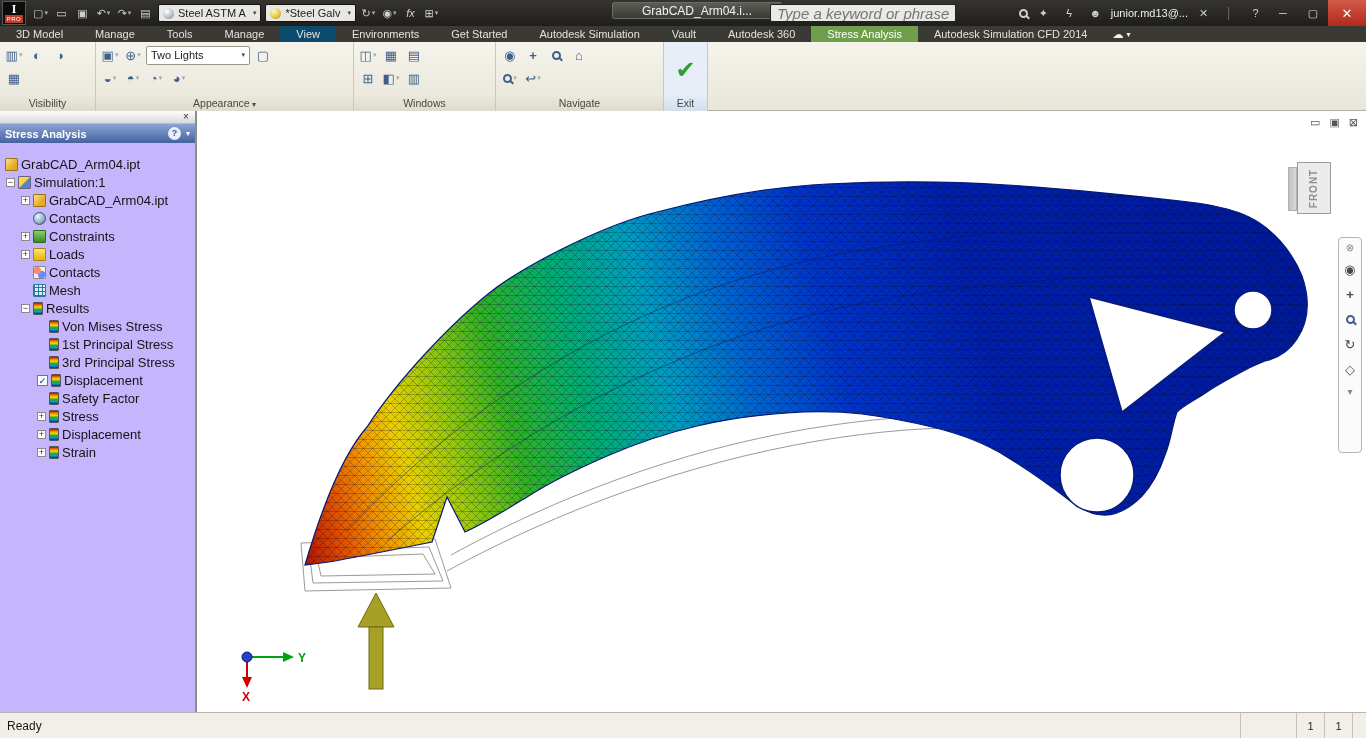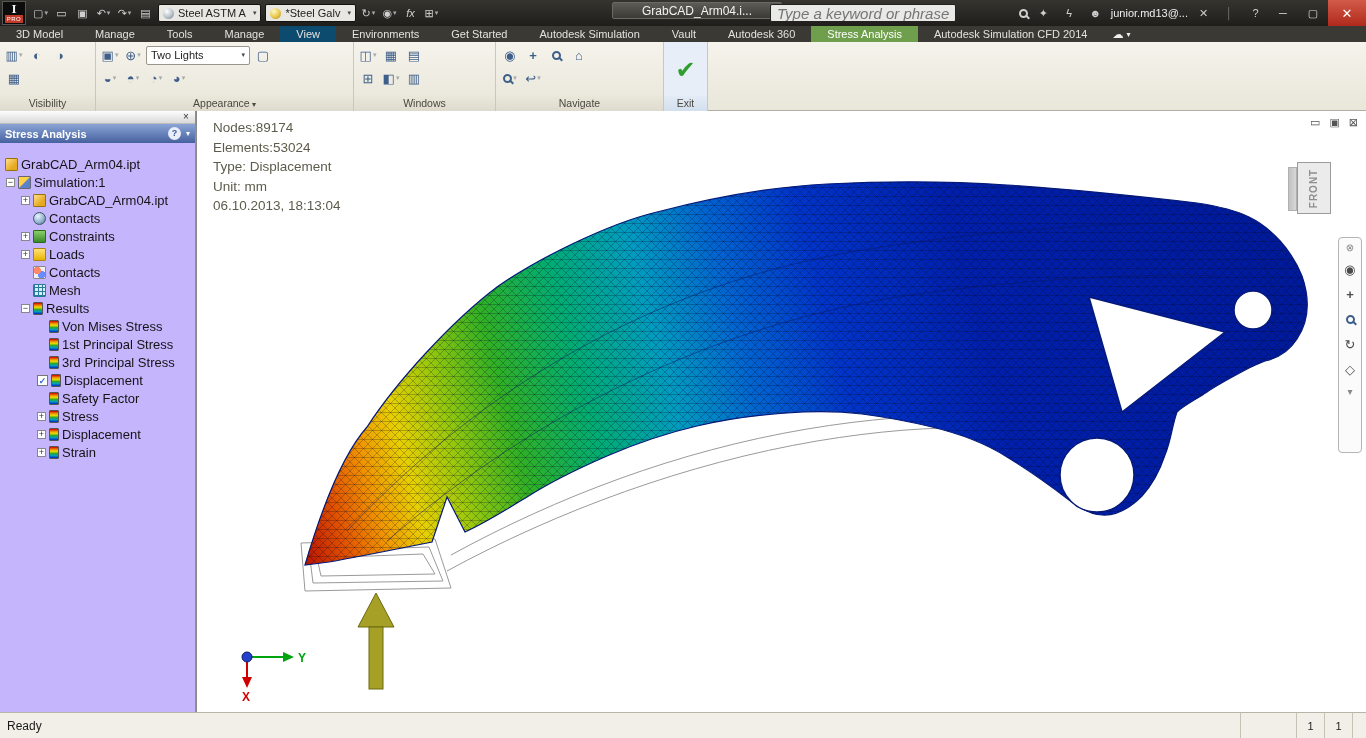--- a/index.html
+++ b/index.html
@@ -397,27 +397,20 @@
       <line x1="55" y1="546" x2="86" y2="546" stroke="#00a310" stroke-width="2"></line>
       <polygon points="86,541 86,551 97,546" fill="#00a310"></polygon>
       <text x="101" y="551" font-size="12" font-weight="bold" fill="#00a310" font-family="Liberation Sans, sans-serif">Y</text>
       <line x1="50" y1="551" x2="50" y2="566" stroke="#d00000" stroke-width="2"></line>
       <polygon points="45,566 55,566 50,577" fill="#d00000"></polygon>
       <text x="45" y="590" font-size="12" font-weight="bold" fill="#d00000" font-family="Liberation Sans, sans-serif">X</text>
       <circle cx="50" cy="546" r="5" fill="#2440cc" stroke="#101c66"></circle>
     </g>
   </svg>
 
-  <div class="vp-info">
-    <div>Nodes:89174</div>
-    <div>Elements:53024</div>
-    <div>Type: Displacement</div>
-    <div>Unit: mm</div>
-    <div>06.10.2013, 18:13:04</div>
-  </div>
 
 
   <div class="vp-ctrl">
     <span>▭</span>
     <span>▣</span>
     <span>⊠</span>
   </div>
 
   <div class="viewcube">
     <div class="vc-side"></div>

